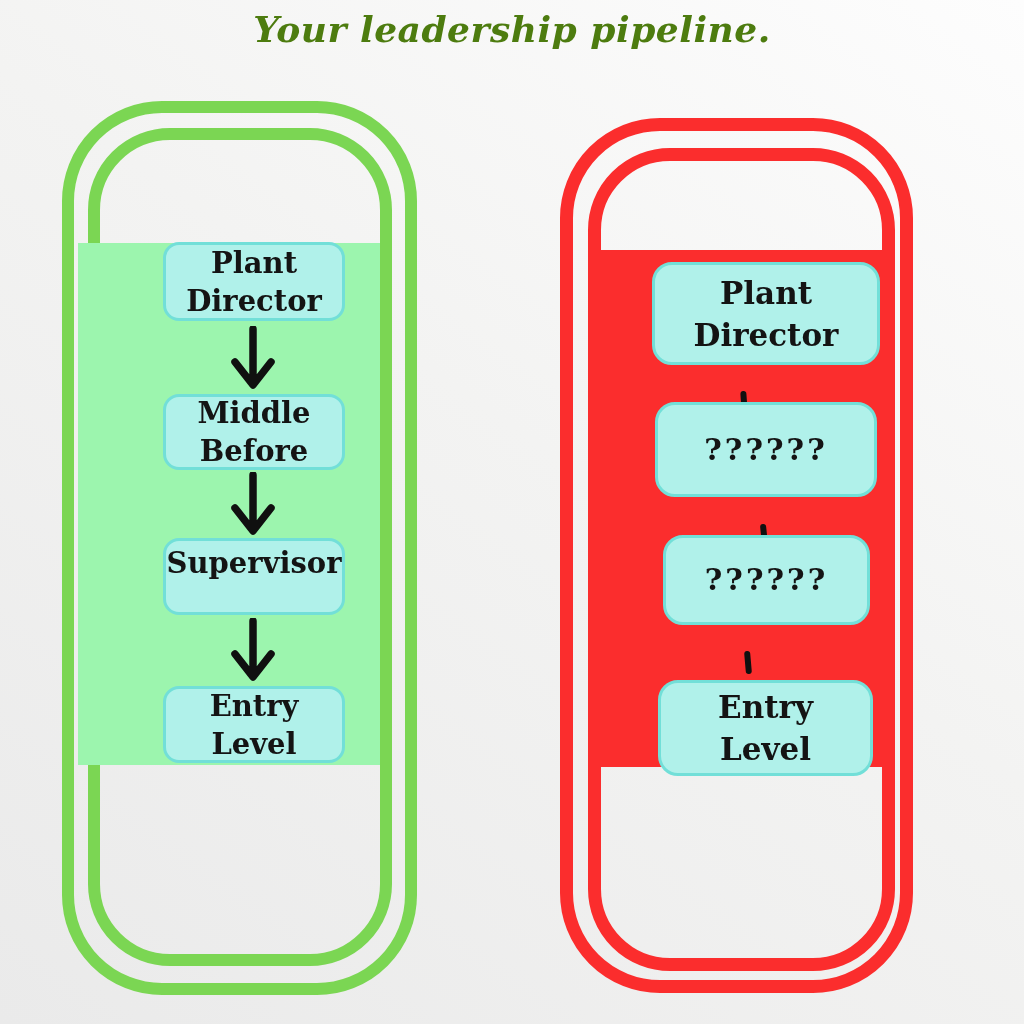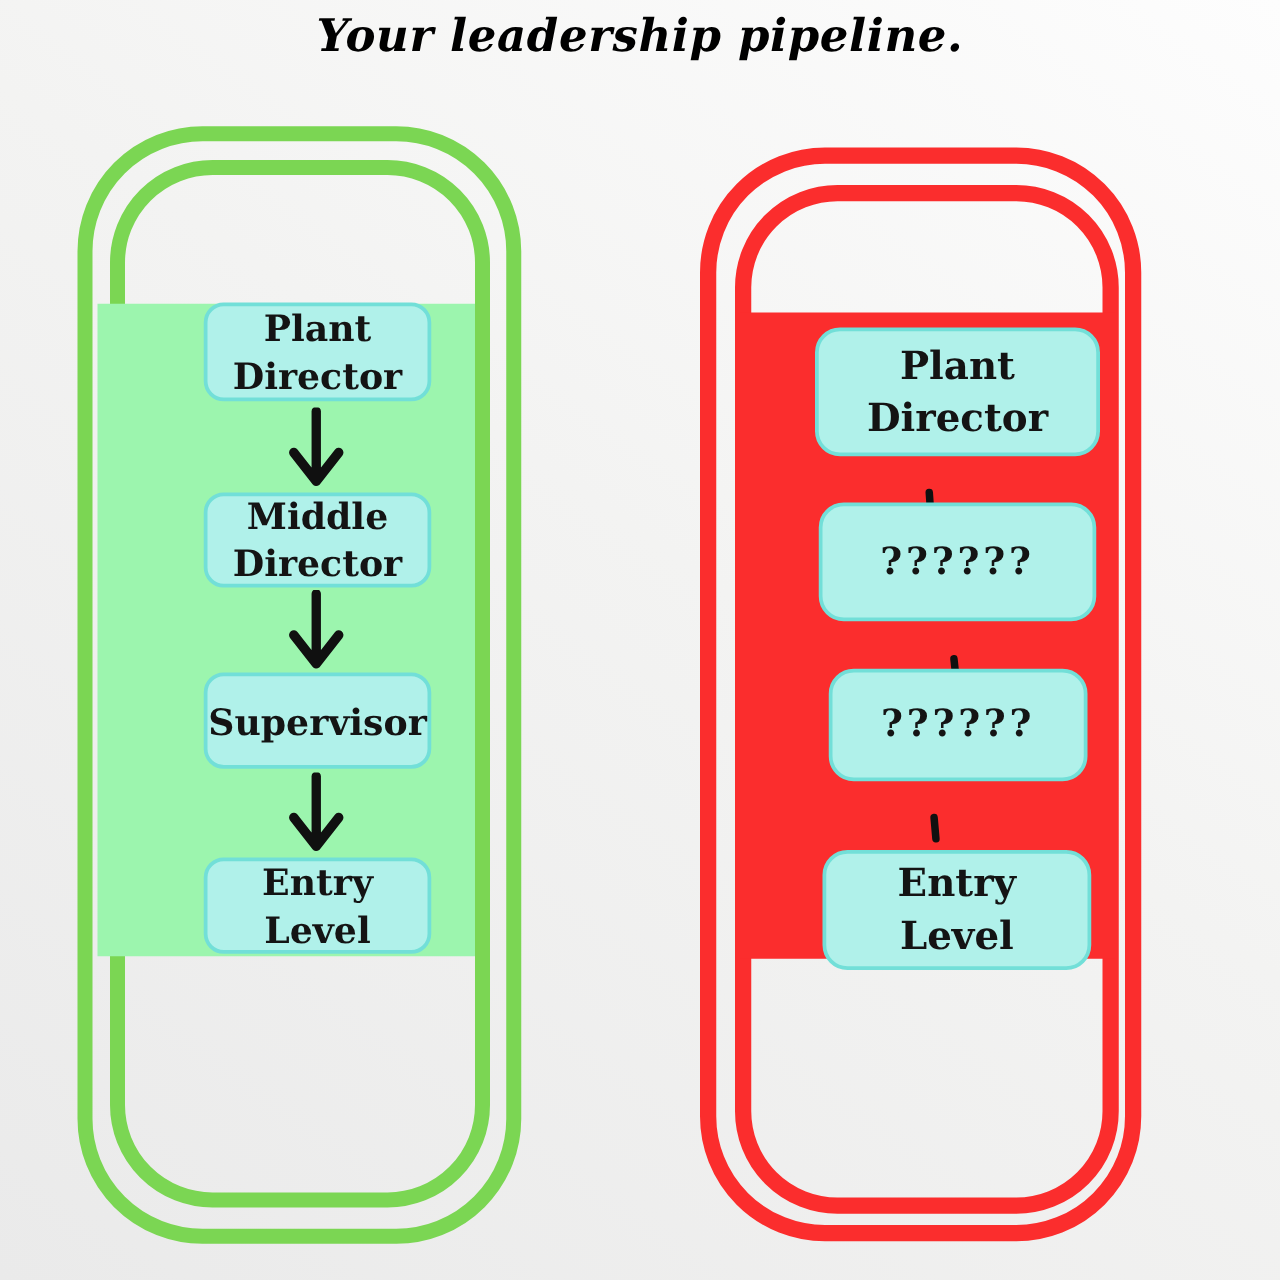--- a/index.html
+++ b/index.html
@@ -8,21 +8,21 @@
     background:linear-gradient(215deg,#fdfdfd 0%,#f3f3f2 45%,#eaeaea 100%);
     font-family:"DejaVu Serif","Liberation Serif",serif;
     color:#141414;
   }
   .stage{position:relative;width:1024px;height:1024px;}
 
   
   .title{
     position:absolute;left:0;top:6px;width:1024px;
     text-align:center;font-weight:bold;font-style:italic;
-    font-size:36px;line-height:47px;letter-spacing:.5px;color:#000000;
+    font-size:36px;line-height:47px;letter-spacing:.5px;color:#4d7c0f;
   }
 
   
   .outline{position:absolute;background:transparent;box-sizing:border-box;}
   .g-outer{left:62px;top:101px;width:355px;height:894px;border:12px solid #7BD653;border-radius:100px;}
   .g-inner{left:88px;top:128px;width:304px;height:838px;border:12px solid #7BD653;border-radius:82px;}
   .r-outer{left:560px;top:118px;width:353px;height:875px;border:13px solid #FB2D2D;border-radius:100px;}
   .r-inner{left:588px;top:148px;width:307px;height:823px;border:13px solid #FB2D2D;border-radius:82px;}
 
   .fillrect{position:absolute;}
@@ -32,21 +32,21 @@
   
   .box{
     position:absolute;box-sizing:border-box;
     background:#B0F1EA;border:3px solid #72DFD8;
     display:flex;align-items:center;justify-content:center;
     text-align:center;font-weight:bold;color:#141414;
     white-space:pre-line;
   }
   .green .box{border-radius:16px;font-size:29px;line-height:38px;}
   .red .box{border-radius:20px;font-size:31px;line-height:42px;}
-  .box.top-align{align-items:flex-start;padding-top:18px;}
+  .box.top-align{align-items:flex-start;padding-top:3px;}
   .red .box.qbox{font-size:30px;letter-spacing:3px;}
 
   
   .arrow{position:absolute;}
   .cut-mark{
     position:absolute;width:6px;background:#101010;border-radius:3px;
   }
 </style>
 </head>
 <body>
@@ -66,21 +66,21 @@
       <span>Plant
 Director</span>
     </div>
 
     <svg class="arrow" style="left:228px;top:326px;" width="50" height="64" viewBox="0 0 50 64">
       <path d="M25 3 V52 M7 36 L25 59 L43 36" stroke="#101010" stroke-width="7.5" fill="none" stroke-linecap="round" stroke-linejoin="round"></path>
     </svg>
 
     <div class="box" style="left:163px;top:394px;width:182px;height:76px;">
       <span>Middle
-Director</span>
+Before</span>
     </div>
 
     <svg class="arrow" style="left:228px;top:472px;" width="50" height="64" viewBox="0 0 50 64">
       <path d="M25 3 V52 M7 36 L25 59 L43 36" stroke="#101010" stroke-width="7.5" fill="none" stroke-linecap="round" stroke-linejoin="round"></path>
     </svg>
 
     <div class="box top-align" style="left:163px;top:538px;width:182px;height:77px;">
       <span>Supervisor</span>
     </div>
 

